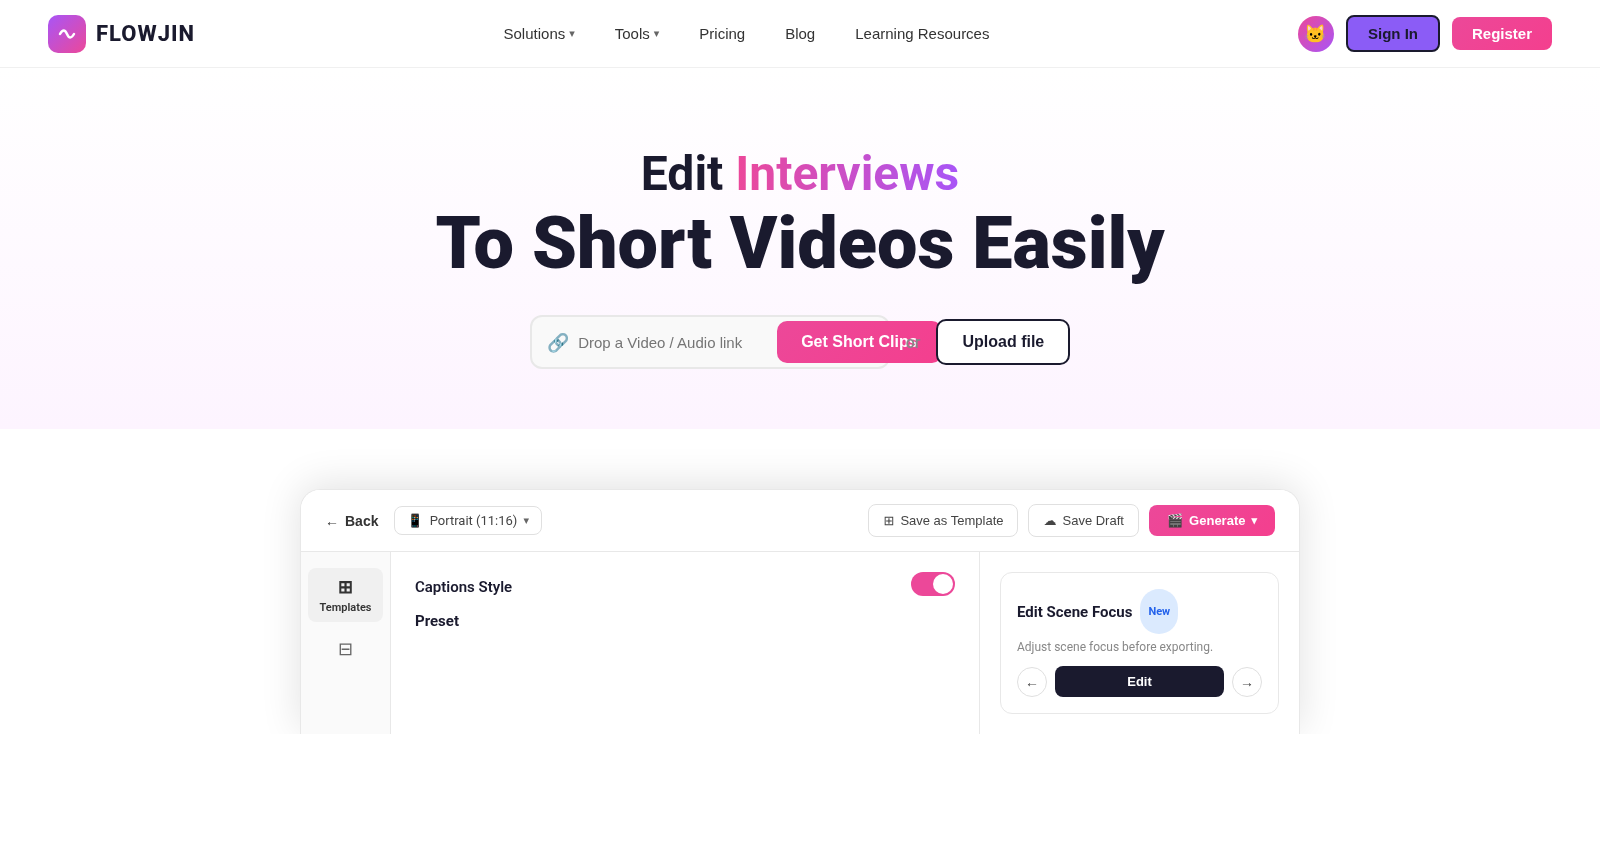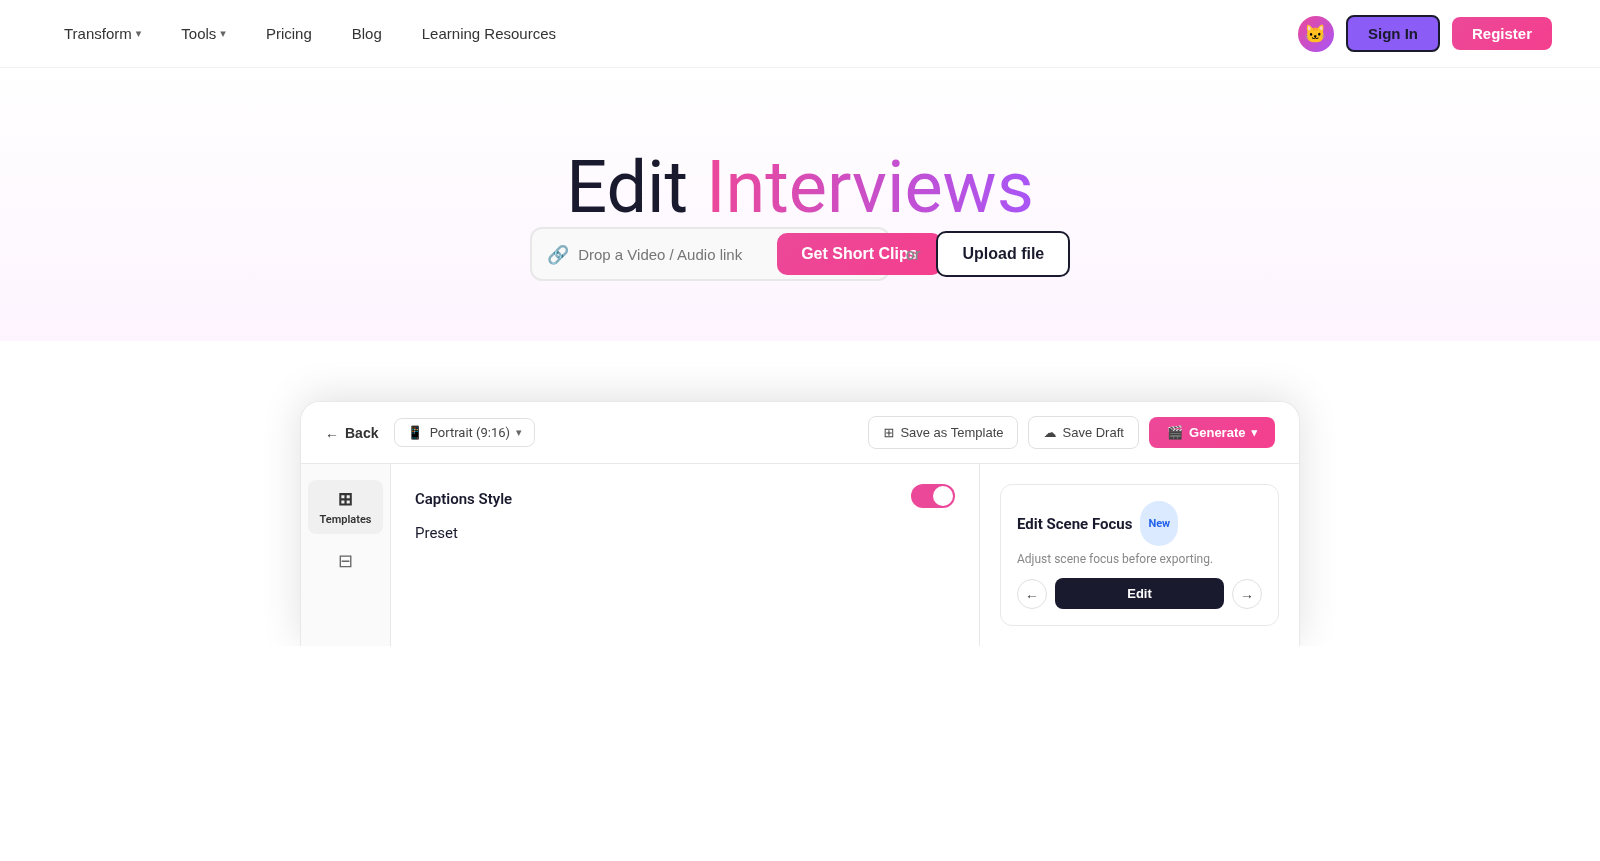--- a/index.html
+++ b/index.html
@@ -45,21 +45,21 @@
       background: linear-gradient(135deg, #ec4899, #f43f8e);
       color: #fff; cursor: pointer;
     }
 
     
     .hero {
       display: flex; flex-direction: column; align-items: center;
       text-align: center; padding: 80px 40px 60px;
       background: linear-gradient(180deg, #fff 0%, #fdf4ff 100%);
     }
-    .hero-title-line1 { font-size: 72px; font-weight: 400; color: #1a1a2e; line-height: 1.1; }
+    .hero-title-line1 { font-size: 48px; font-weight: 700; color: #1a1a2e; line-height: 1.1; }
     .hero-title-interviews {
       background: linear-gradient(90deg, #ec4899, #a855f7);
       -webkit-background-clip: text; -webkit-text-fill-color: transparent;
       background-clip: text;
     }
     .hero-title-line2 { font-size: 72px; font-weight: 900; color: #1a1a2e; line-height: 1.2; margin-bottom: 28px; }
     .hero-subtitle {
       font-size: 18px; color: #555; max-width: 760px; line-height: 1.6; margin-bottom: 48px;
     }
 
@@ -156,21 +156,21 @@
     .preview-row { display: flex; align-items: flex-end; justify-content: space-between; margin-bottom: 16px; }
     .preview-label { font-size: 15px; font-weight: 600; color: #1a1a2e; }
     .toggle-switch {
       width: 44px; height: 24px; border-radius: 12px;
       background: #ec4899; position: relative; cursor: pointer;
     }
     .toggle-knob {
       width: 20px; height: 20px; border-radius: 50%; background: #fff;
       position: absolute; right: 2px; top: 2px;
     }
-    .preview-label2 { font-size: 15px; font-weight: 400; color: #1a1a2e; }
+    .preview-label2 { font-size: 15px; font-weight: 700; color: #1a1a2e; }
 
     .preview-right { width: 320px; border-left: 1px solid #e8e8e8; padding: 20px; }
     .edit-scene-card {
       border: 1px solid #e8e8e8; border-radius: 12px; padding: 16px;
       background: #fff;
     }
     .edit-scene-header { display: flex; align-items: center; gap: 8px; margin-bottom: 6px; }
     .edit-scene-title { font-size: 15px; font-weight: 700; color: #1a1a2e; }
     .badge-new {
       background: #dbeafe; color: #2563eb; font-size: 11px; font-weight: 700;
@@ -187,24 +187,32 @@
     .btn-edit-scene {
       flex: 1; padding: 8px; font-size: 13px; font-weight: 700;
       border: none; border-radius: 8px; background: #1a1a2e;
       color: #fff; cursor: pointer;
     }
   </style>
 </head>
 <body>
 
 <nav>
+  <div class="nav-logo">
+    <div class="logo-icon">
+      <svg width="22" height="22" viewBox="0 0 22 22" fill="none">
+        <path d="M4 11 Q8 4 11 11 Q14 18 18 11" stroke="white" stroke-width="2.5" stroke-linecap="round" fill="none"></path>
+      </svg>
+    </div>
+    <span class="logo-text">FLOWJIN</span>
+  </div>
 
   <div class="nav-links">
     <button class="nav-link">
-      <span>Transform</span>
+      <span>Solutions</span>
       <span class="chevron">▾</span>
     </button>
     <button class="nav-link">
       <span>Tools</span>
       <span class="chevron">▾</span>
     </button>
     <button class="nav-link">
       <span>Pricing</span>
     </button>
     <button class="nav-link">
@@ -220,20 +228,21 @@
     <button class="btn-signin">Sign In</button>
     <button class="btn-register">Register</button>
   </div>
 </nav>
 
 <section class="hero">
   <h1>
     <div class="hero-title-line1">
       <span>Edit </span><span class="hero-title-interviews">Interviews</span>
     </div>
+    <div class="hero-title-line2">To Short Videos Easily</div>
   </h1>
 
   <div class="cta-row">
     <div class="cta-input-wrapper">
       <span class="cta-link-icon">🔗</span>
       <input class="cta-input" type="text" placeholder="Drop a Video / Audio link" style="">
       <button class="btn-get-clips">Get Short Clips</button>
     </div>
     <span class="cta-or">or</span>
     <button class="btn-upload">Upload file</button>
@@ -244,21 +253,21 @@
   <div class="preview-card">
 
     <div class="preview-toolbar">
       <div class="preview-toolbar-left">
         <button class="btn-back">
           <span>←</span>
           <span>Back</span>
         </button>
         <div class="portrait-selector">
           <span class="phone-icon">📱</span>
-          <span>Portrait (9:16)</span>
+          <span>Portrait (11:16)</span>
           <span style="font-size:11px;color:#666;">▾</span>
         </div>
       </div>
       <div class="preview-toolbar-right">
         <button class="btn-save-template">
           <span>⊞</span>
           <span>Save as Template</span>
         </button>
         <button class="btn-save-draft">
           <span>☁</span>

